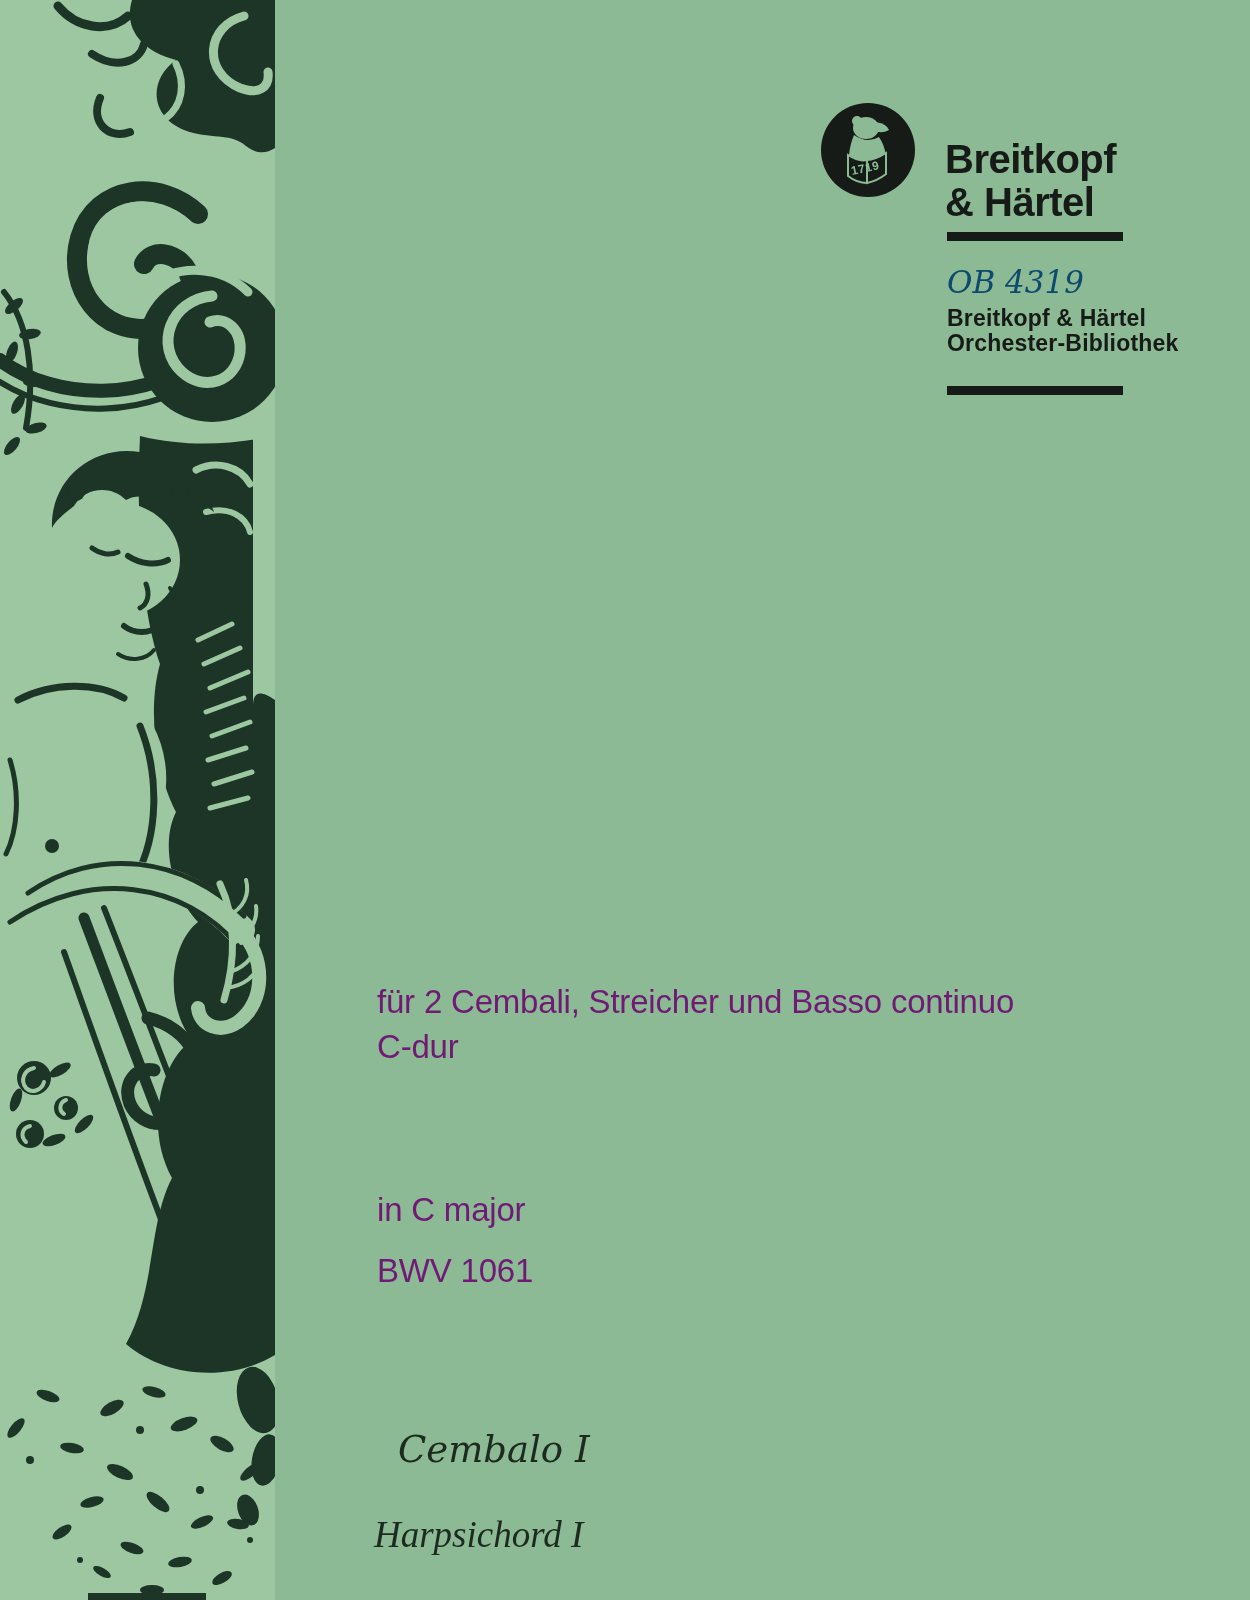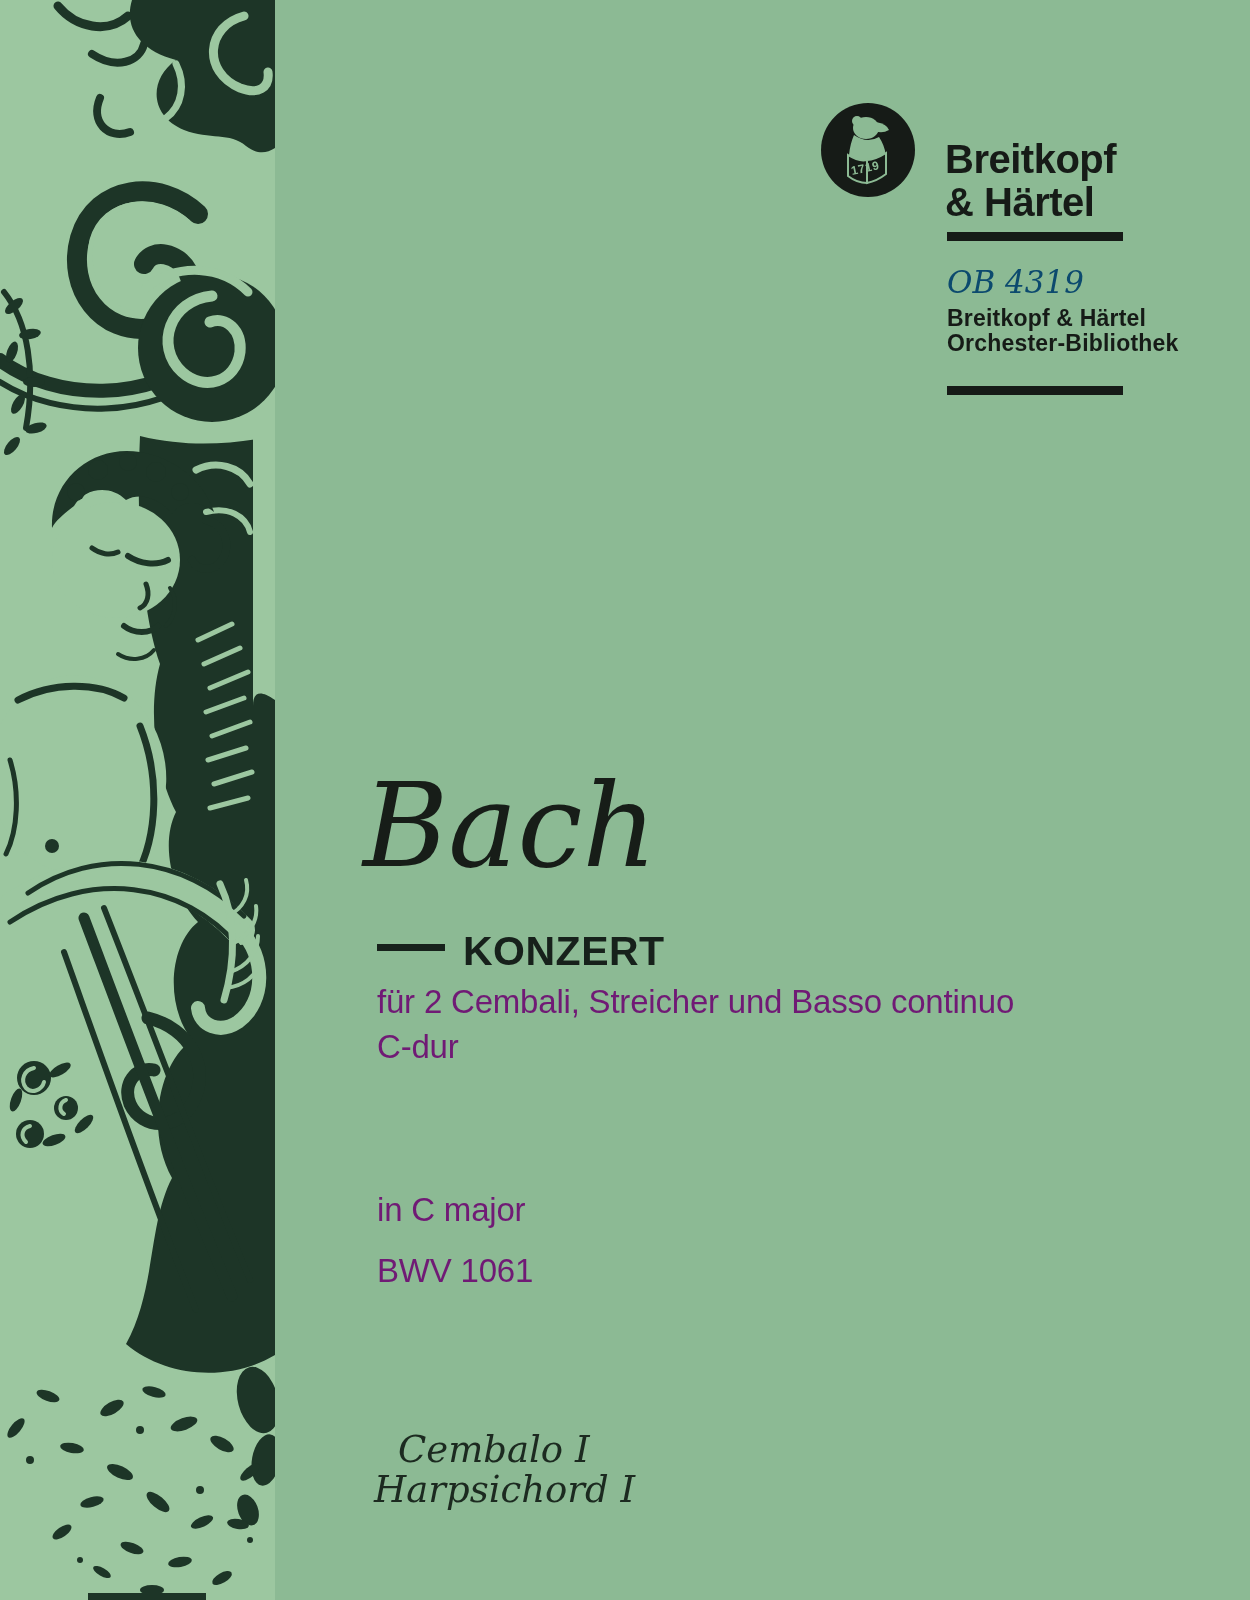--- a/index.html
+++ b/index.html
@@ -60,21 +60,21 @@
   #desc-en-1{top:1150px;}
   #desc-en-2{top:1192px;}
   #bwv{top:1253px;}
   
   .part-line{
     position:absolute;left:374px;
     font-family:"DejaVu Serif",serif;font-style:italic;
     font-size:37px;line-height:40px;color:#1c2a20;
   }
   #part-de{top:1430px;margin-left:24px;}
-  #part-en{top:1470px;}
+  #part-en{top:1515px;font-family:Liberation Serif, serif;}
 </style>
 </head>
 <body>
 
 <div id="cover">
 
   <div id="ornament-strip">
     <svg viewBox="0 0 275 1600" aria-hidden="true">
       <rect width="275" height="1600" fill="#9cc7a0"></rect>
 
@@ -257,26 +257,21 @@
 
   <div id="catalog-no">OB 4319</div>
 
   <div id="imprint">
     <div>Breitkopf &amp; Härtel</div>
     <div>Orchester-Bibliothek</div>
   </div>
 
   <div id="bar-bottom" class="rule-bar"></div>
 
-  <div id="composer">Bach</div>
-
-  <div id="row-de" class="work-row">
-    <span class="work-dash"></span>
-    <span class="work-title">KONZERT</span>
-  </div>
+
   <div id="desc-de-1" class="desc-line">für 2 Cembali, Streicher und Basso continuo</div>
   <div id="desc-de-2" class="desc-line">C-dur</div>
 
   <div id="desc-en-2" class="desc-line">in C major</div>
 
   <div id="bwv" class="desc-line">BWV 1061</div>
 
   <div id="part-de" class="part-line">Cembalo I</div>
   <div id="part-en" class="part-line">Harpsichord I</div>
 

